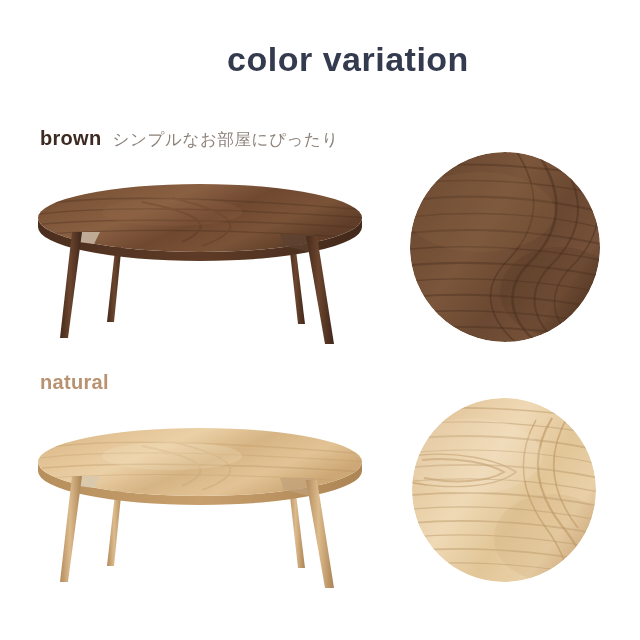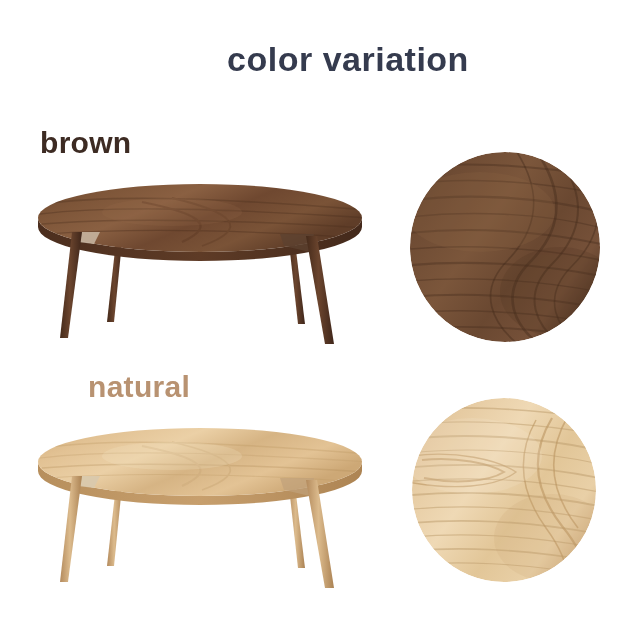--- a/index.html
+++ b/index.html
@@ -46,27 +46,27 @@
 
   .label-row {
     position: absolute;
     left: 40px;
     top: 0;
     display: flex;
     align-items: baseline;
     white-space: nowrap;
   }
   .color-name {
-    font-size: 30px;
+    font-size: 20px;
     font-weight: bold;
     line-height: 1;
     letter-spacing: 0.3px;
   }
   .color-name.brown-name { color: #3d2b23; }
-  .color-name.natural-name { color: #b89271; margin-left: 48px; }
+  .color-name.natural-name { color: #b89271; }
 
   .color-desc {
     font-size: 16.5px;
     line-height: 1;
     margin-left: 11px;
     letter-spacing: 0.6px;
     font-family: "DejaVu Sans", "Liberation Sans", sans-serif;
   }
   .color-desc.brown-desc { color: #8d8279; }
   .color-desc.natural-desc { color: #a59585; }
@@ -104,20 +104,21 @@
 <body>
 
 <div id="page">
 
   <div class="page-title">color variation</div>
 
   <div class="variation brown-block">
 
     <div class="label-row">
       <span class="color-name brown-name">brown</span>
+      <span class="color-desc brown-desc">シンプルなお部屋にぴったり</span>
     </div>
 
     <div class="photo">
       <svg viewBox="0 0 366 175" preserveAspectRatio="xMidYMid meet">
         <defs>
           <linearGradient id="bTopG" x1="0" y1="0" x2="1" y2="0.5">
             <stop offset="0%" stop-color="#6a4630"></stop>
             <stop offset="20%" stop-color="#7d5538"></stop>
             <stop offset="42%" stop-color="#8a6042"></stop>
             <stop offset="62%" stop-color="#6f4830"></stop>

